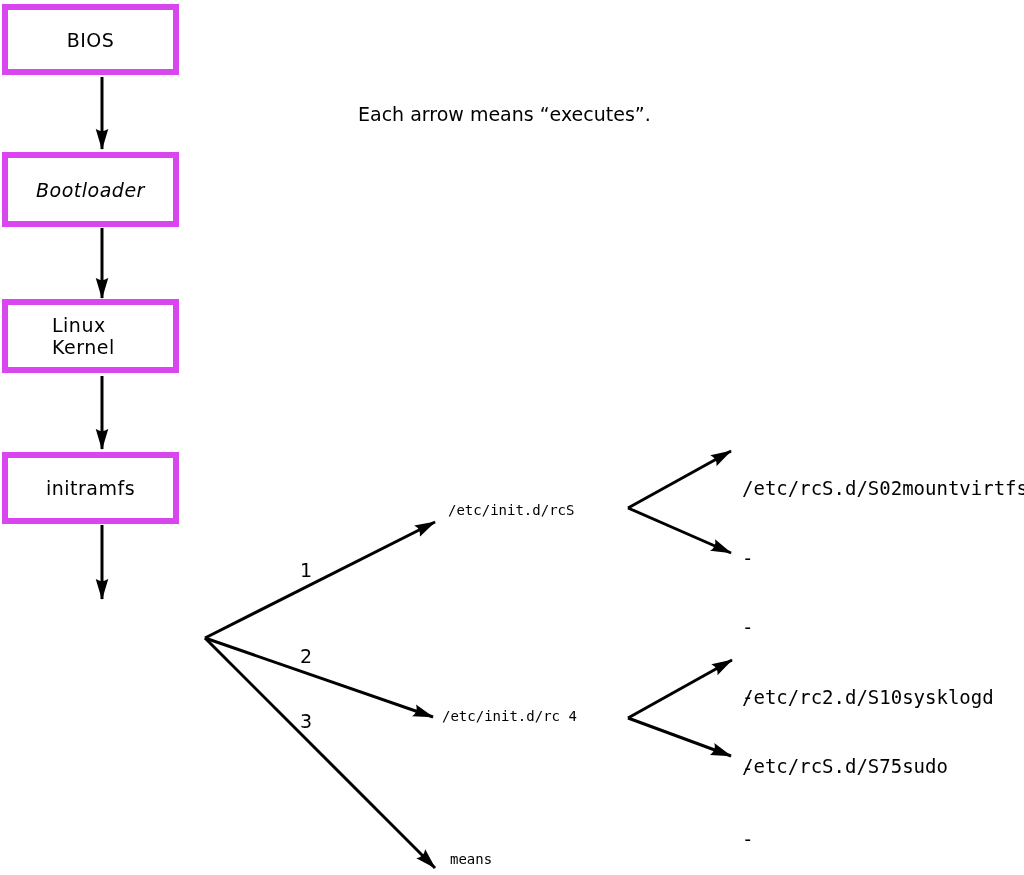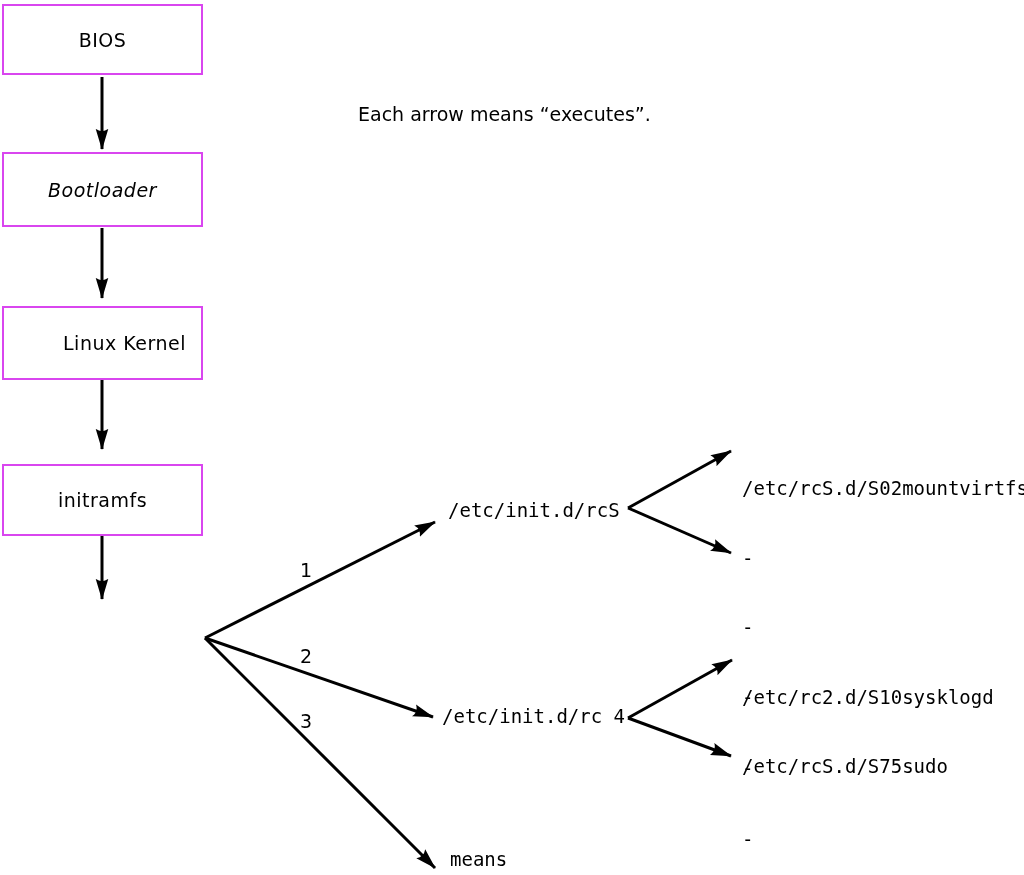--- a/index.html
+++ b/index.html
@@ -19,34 +19,34 @@
   #arrows-layer {
     position: absolute;
     left: 0;
     top: 0;
     width: 1024px;
     height: 875px;
   }
   .node-box {
     position: absolute;
     left: 2px;
-    width: 201px;
+    width: 177px;
     box-sizing: border-box;
-    border: 2px solid #d946ef;
+    border: 6px solid #d946ef;
     background: #ffffff;
     display: flex;
     align-items: center;
     justify-content: center;
     font-size: 19px;
     letter-spacing: 0.5px;
   }
   .box-bios      { top: 4px;   height: 71px; }
   .box-bootloader{ top: 152px; height: 75px; font-style: italic; }
-  .box-kernel    { top: 306px; height: 74px; padding-left: 44px; }
-  .box-initramfs { top: 464px; height: 72px; }
+  .box-kernel    { top: 299px; height: 74px; padding-left: 44px; }
+  .box-initramfs { top: 452px; height: 72px; }
   .box-init      { top: 602px; height: 74px; }
 
   .note {
     position: absolute;
     left: 358px;
     top: 114px;
     transform: translateY(-50%);
     font-size: 19px;
     white-space: nowrap;
   }
@@ -56,21 +56,21 @@
     font-size: 19px;
   }
   .num-1 { left: 300px; top: 570px; }
   .num-2 { left: 300px; top: 656px; }
   .num-3 { left: 300px; top: 721px; }
 
   .mono-label {
     position: absolute;
     transform: translateY(-50%);
     font-family: "DejaVu Sans Mono", "Liberation Mono", monospace;
-    font-size: 19px;
+    font-size: 14px;
     white-space: pre;
     text-align: center;
   }
   .lbl-rcs   { left: 448px; top: 510px; }
   .lbl-rc2   { left: 442px; top: 716px; }
   .lbl-getty { left: 450px; top: 859px; }
 
   .script-column {
     position: absolute;
     left: 735px;

